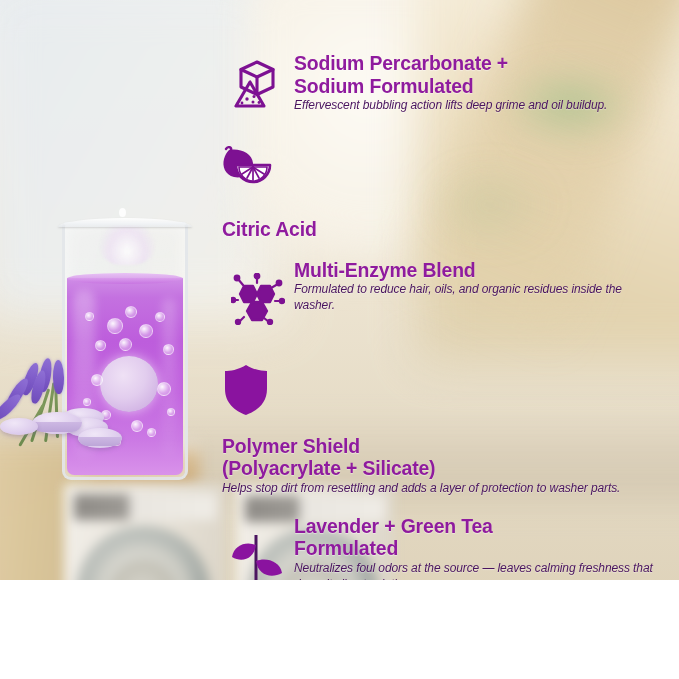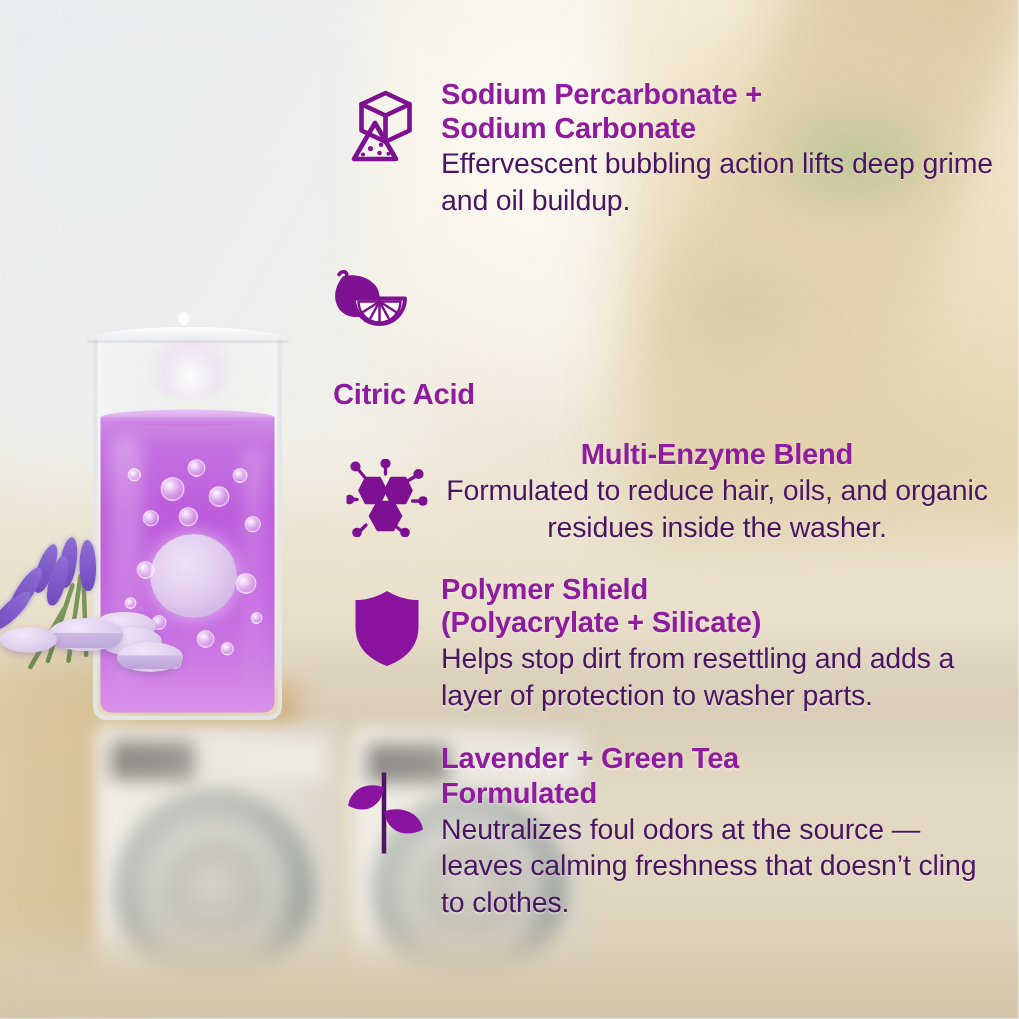--- a/index.html
+++ b/index.html
@@ -3,21 +3,21 @@
 <meta charset="utf-8">
 <style>
   html, body {
     margin: 0;
     padding: 0;
     background: #ffffff;
   }
   #canvas {
     position: relative;
     width: 679px;
-    height: 679px;
+    height: 580px;
     overflow: hidden;
     font-family: "Liberation Sans", sans-serif;
     background: #efe8da;
   }
 
   
   .bg-layer {
     position: absolute;
     inset: 0;
     overflow: hidden;
@@ -287,35 +287,36 @@
     color: #8f1b9e;
     font-size: 19.4px;
     font-weight: bold;
     line-height: 1.17;
     letter-spacing: -0.15px;
     margin: 0 0 1px 0;
     text-shadow: 0 1px 1px rgba(255,255,255,.45);
   }
   .desc {
     color: #4a1560;
-    font-size: 19px;
+    font-size: 12px;
     line-height: 1.30;
     letter-spacing: -0.1px;
     margin: 0;
     text-shadow: 0 1px 1px rgba(255,255,255,.4);
+    font-style: italic;
   }
 
   
   .item-1 { margin-bottom: 16px; }
   .item-1 .icon-cell { padding-top: 6px; }
   .item-2 { margin-bottom: 17px; flex-direction: column; }
   .item-2 .icon-cell { padding-top: 16px; }
-  .item-3 { margin-bottom: 16px; text-align: center; }
+  .item-3 { margin-bottom: 28px; }
   .item-3 .icon-cell { padding-top: 14px; }
-  .item-4 { margin-bottom: 18px; }
+  .item-4 { margin-bottom: 18px; flex-direction: column; }
   .item-4 .icon-cell { padding-top: 10px; }
   .item-5 .icon-cell { padding-top: 18px; }
 
   svg { display: block; }
 </style>
 </head>
 <body>
 
 <div id="canvas">
 
@@ -421,21 +422,21 @@
               <circle cx="20" cy="44" r="1.5"></circle>
               <circle cx="9" cy="45" r="1.4"></circle>
               <circle cx="26" cy="44.5" r="1.4"></circle>
             </g>
           </svg>
         </span>
       </div>
       <div class="text-cell">
         <div class="title">
           <span>Sodium Percarbonate +</span><br>
-          <span>Sodium Carbonate</span>
+          <span>Sodium Formulated</span>
         </div>
         <p class="desc">Effervescent bubbling action lifts deep grime and oil buildup.</p>
       </div>
     </div>
 
     <div class="item item-2">
       <div class="icon-cell">
         <span>
           <svg width="52" height="40" viewBox="0 0 52 40">
             <path d="M7 4 C18 2 30 7 31 17 C32 27 22 33 12 31 C3 29 0 20 2 13 C3 9 5 6 7 4 Z" fill="#7d1192"></path>

